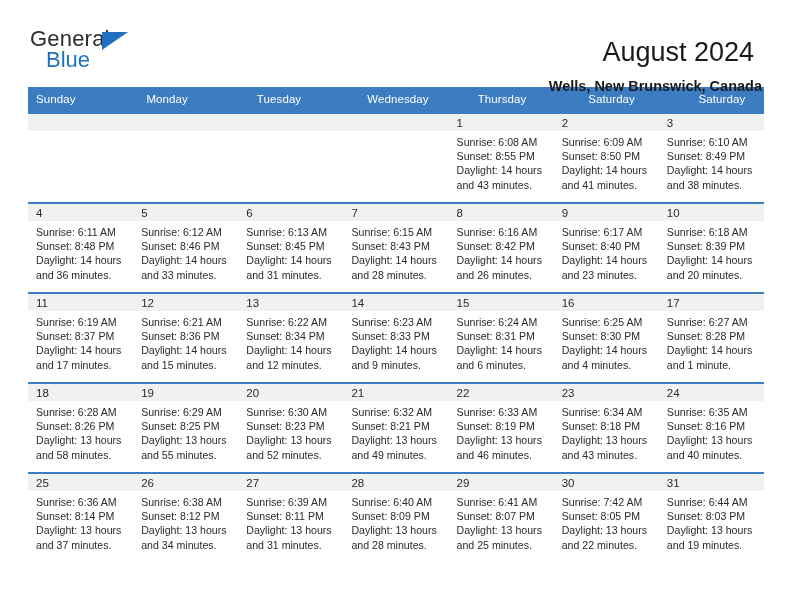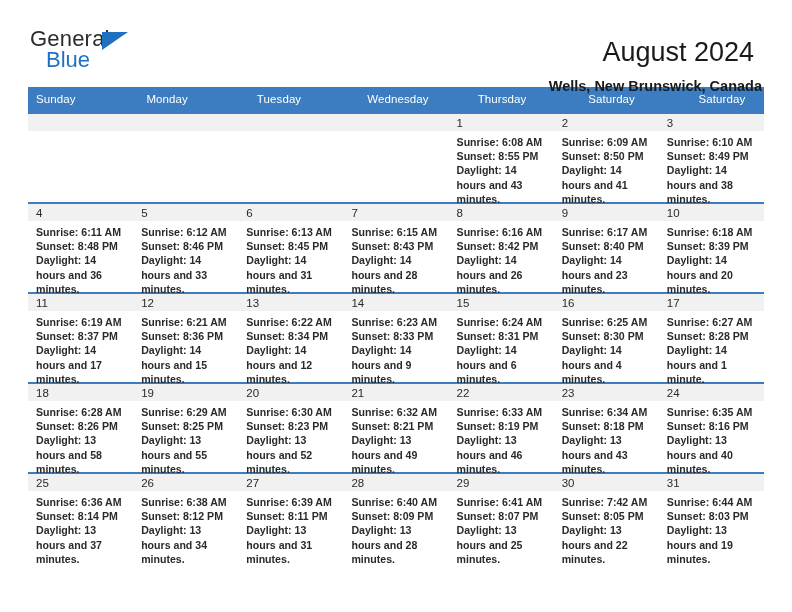--- a/index.html
+++ b/index.html
@@ -124,21 +124,20 @@
     font-size: 11.5px;
     color: #2a2a2a;
     line-height: 16px;
   }
   .daycell.empty .numline { background: #f1f1f1; }
   .daycell .info {
     padding: 4px 6px 0 8px;
     font-size: 10.6px;
     line-height: 14.2px;
     color: #2a2a2a;
-    font-weight: bold;
   }
   .daycell .info div { white-space: nowrap; }
   .daycell .info .daylight { white-space: normal; }
 </style>
 </head>
 <body>
 
 <div class="page">
 
   <div class="topbar">

